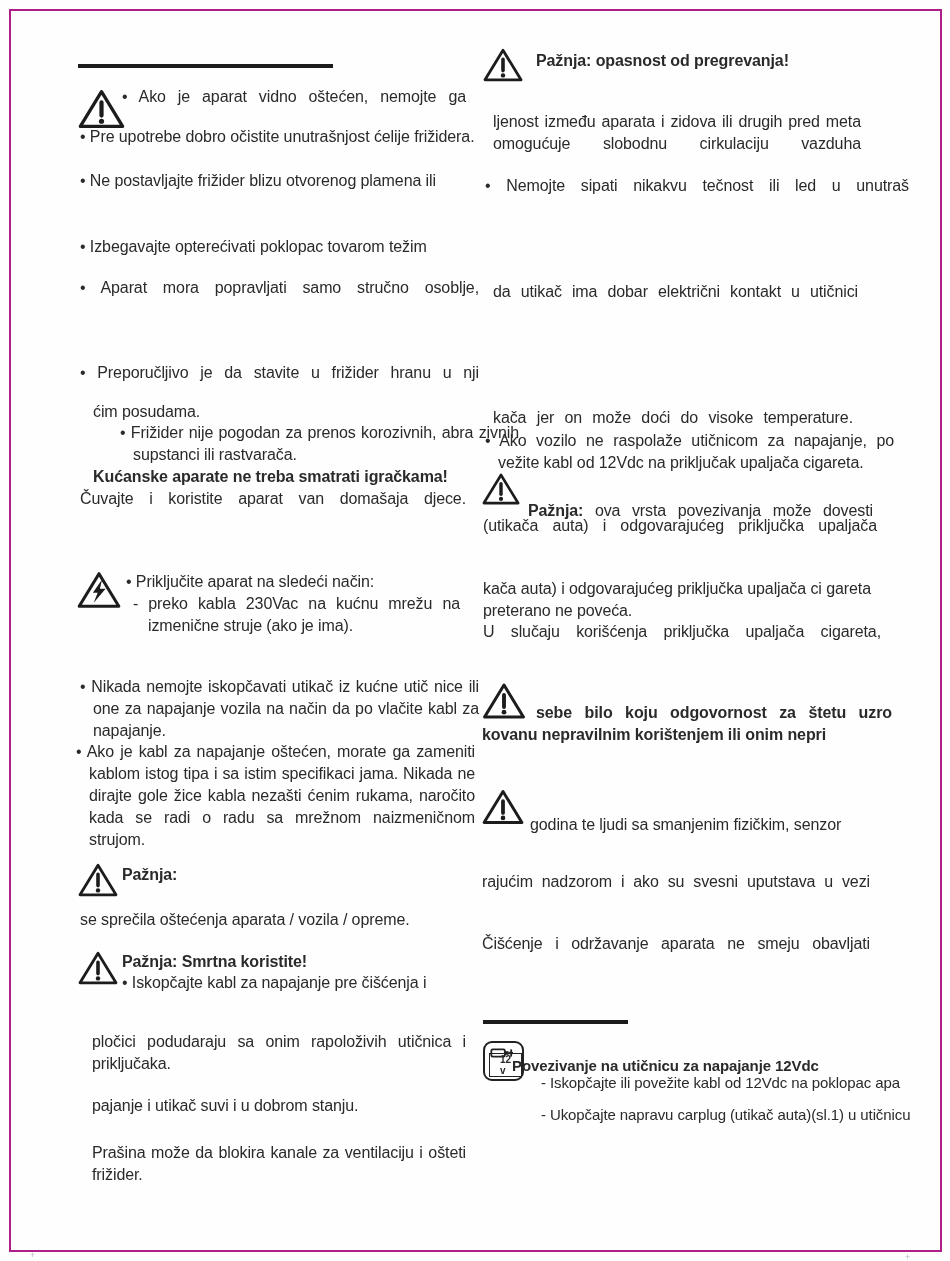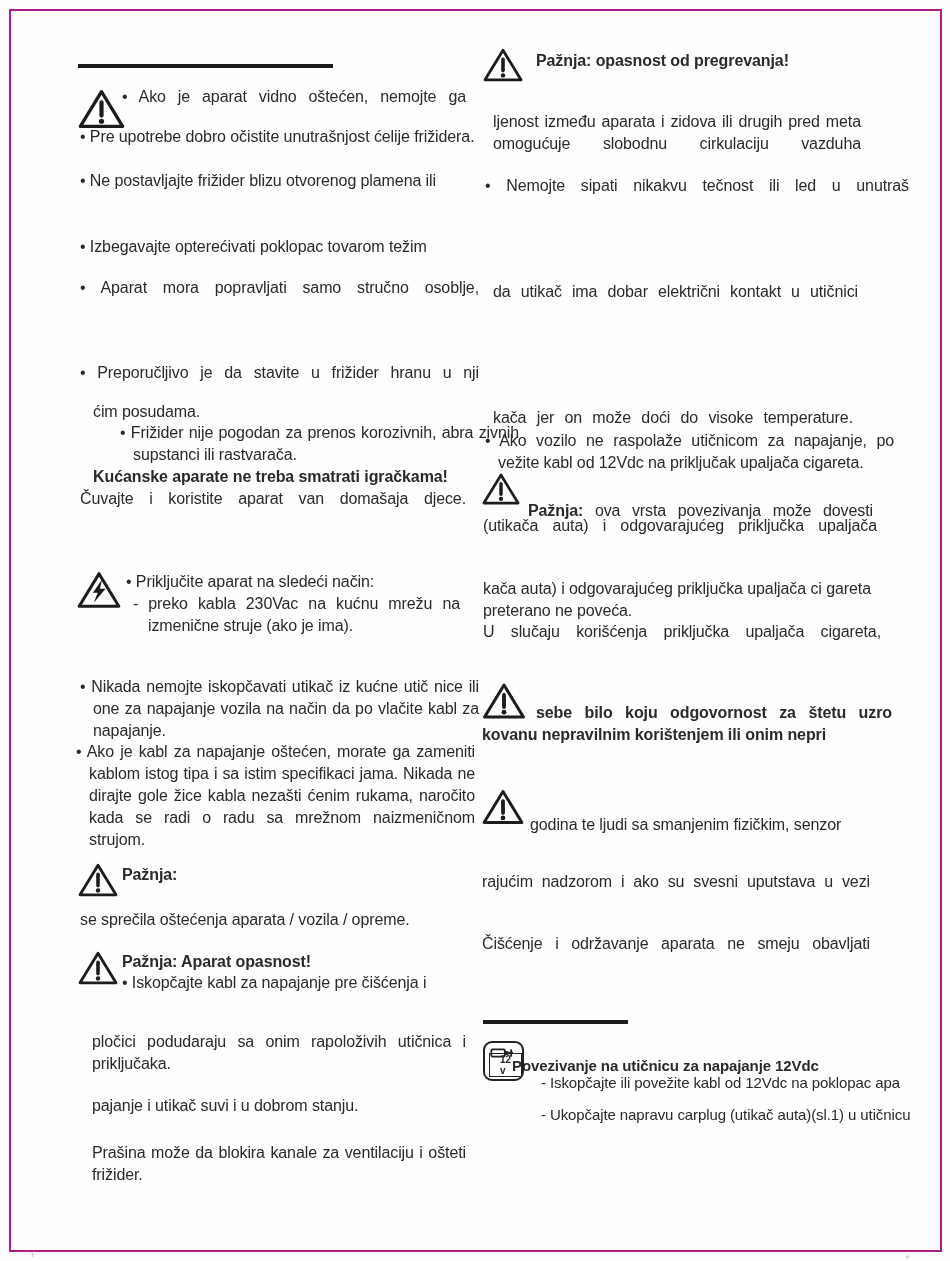--- a/index.html
+++ b/index.html
@@ -84,21 +84,21 @@
     <div class="t nw b" style="left:122px; top:864px;">Pažnja:</div>
     <div class="t nw" style="left:80px; top:909px; width:386px;">se sprečila oštećenja aparata / vozila / opreme.</div>
 
     <div class="tri" style="left:78px; top:950px; width:40px; height:36px;">
       <svg viewBox="0 0 100 88">
           <path d="M50 7 L95 81 L5 81 Z" fill="none" stroke="#1c1c1c" stroke-width="7" stroke-linejoin="round"></path>
           <path d="M50 30 L50 58" stroke="#1c1c1c" stroke-width="9" stroke-linecap="round"></path>
           <circle cx="50" cy="70" r="5.5" fill="#1c1c1c"></circle>
         </svg>
     </div>
-    <div class="t nw b" style="left:122px; top:951px;">Pažnja: Aparat opasnost!</div>
+    <div class="t nw b" style="left:122px; top:951px;">Pažnja: Smrtna koristite!</div>
     <div class="t nw" style="left:122px; top:972px; width:344px;">• Iskopčajte kabl za napajanje pre čišćenja i</div>
 
     <div class="t" style="left:92px; top:1031px; width:374px;">pločici podudaraju sa onim rapoloživih utičnica i priključaka.</div>
     <div class="t nw" style="left:92px; top:1095px; width:374px;">pajanje i utikač suvi i u dobrom stanju.</div>
     <div class="t" style="left:92px; top:1142px; width:374px;">Prašina može da blokira kanale za ventilaciju i ošteti frižider.</div>
   </div>
 
   <div>
 
     <div class="tri" style="left:483px; top:46px; width:40px; height:38px;">

